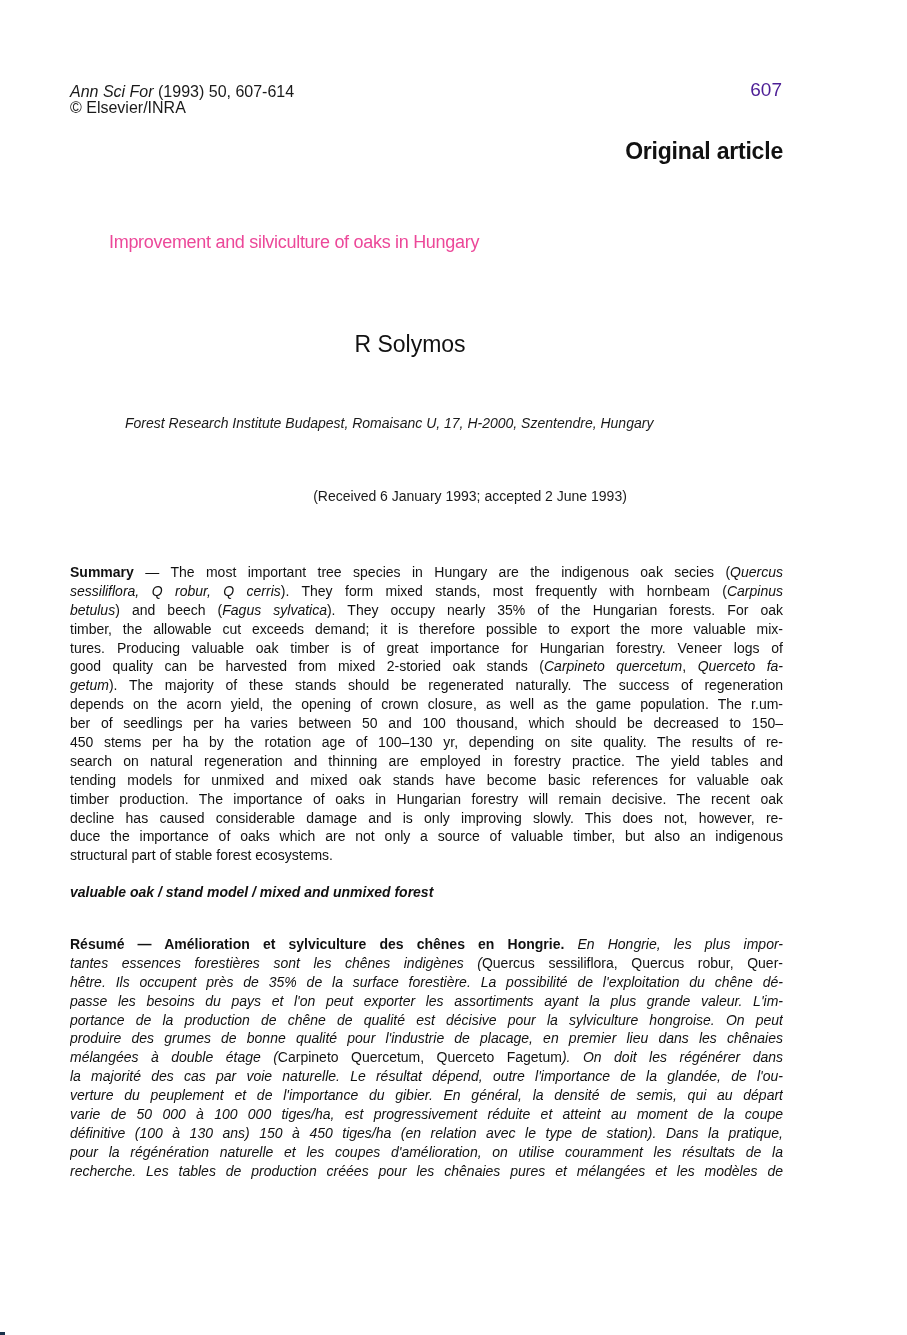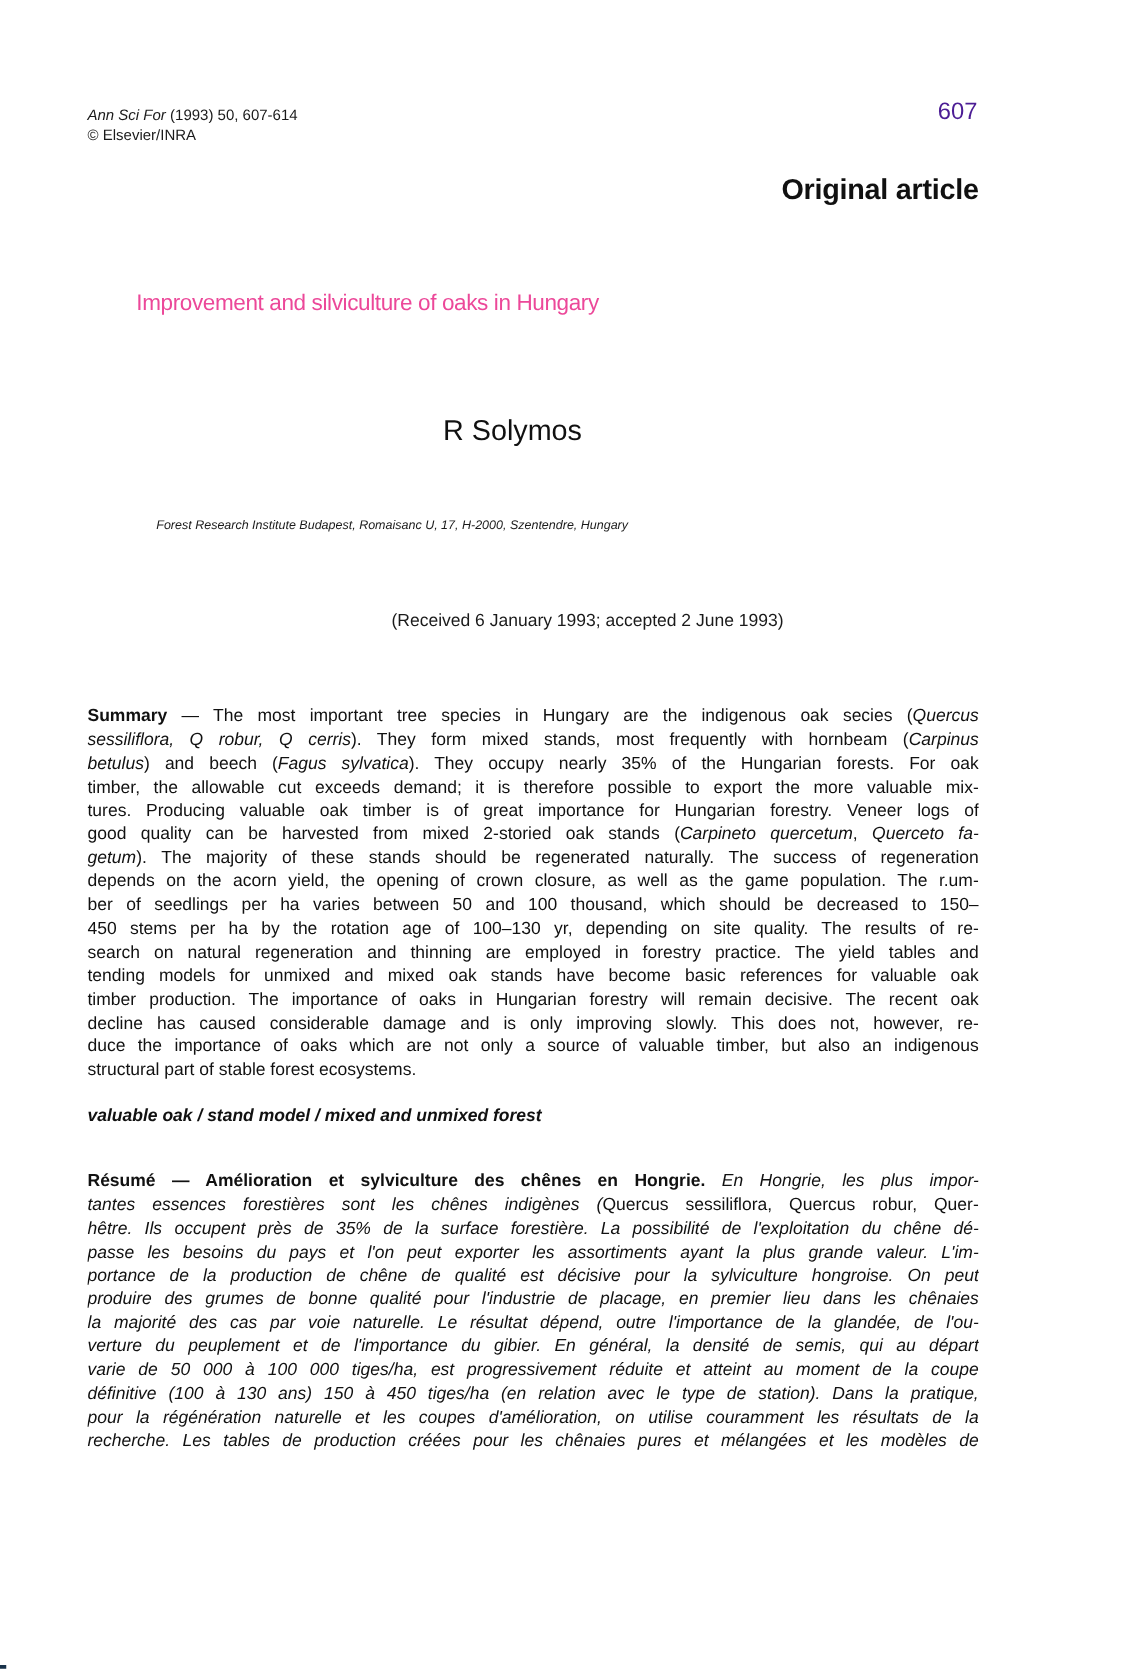--- a/index.html
+++ b/index.html
@@ -1,24 +1,24 @@
 <!DOCTYPE html>
 <html><head>
 <meta charset="utf-8">
 <style>
   html, body { margin: 0; padding: 0; background: #ffffff; }
   body { width: 907px; height: 1335px; position: relative; overflow: hidden; color: #111; font-family: "Liberation Sans", sans-serif; }
   .abs { position: absolute; }
-  .journal { left: 70px; top: 84px; font-size: 12px; line-height: 16px; color: #1a1a1a; }
+  .journal { left: 70px; top: 84px; font-size: 16px; line-height: 16px; color: #1a1a1a; }
   .journal i { font-style: italic; }
   .pagenum { right: 125px; top: 79px; font-size: 19px; color: #4c1d95; }
   .article-type { right: 124px; top: 138px; font-size: 23px; font-weight: bold; color: #111; letter-spacing: -0.2px; }
   .title { left: 109px; top: 232px; width: 640px; font-size: 18px; font-weight: normal; color: #ec4899; letter-spacing: -0.3px; white-space: nowrap; }
   .author { left: 0; width: 810px; top: 331px; text-align: center; font-size: 23px; color: #111; padding-left: 10px; box-sizing: border-box; }
-  .affil { left: 125px; top: 415px; font-size: 10px; font-style: italic; color: #1a1a1a; white-space: nowrap; }
+  .affil { left: 125px; top: 415px; font-size: 14px; font-style: italic; color: #1a1a1a; white-space: nowrap; }
   .received { left: 0; width: 907px; top: 488px; text-align: center; font-size: 14px; color: #1a1a1a; padding-left: 33px; box-sizing: border-box; }
   .block { left: 70px; width: 713px; font-size: 14px; color: #111; }
   .line { height: 18.9px; line-height: 18.9px; text-align: justify; text-align-last: justify; white-space: nowrap; overflow: hidden; }
   .line.last { text-align-last: left; }
   .summary { top: 563px; }
   .keywords { top: 884px; font-weight: bold; font-style: italic; }
   .resume { top: 935px; }
   b { font-weight: bold; }
   i { font-style: italic; }
   .marker { left: 0; top: 1332px; width: 5px; height: 3px; background: #18324a; }
@@ -60,20 +60,21 @@
 
 <div class="abs block keywords">valuable oak / stand model / mixed and unmixed forest</div>
 
 <div class="abs block resume" id="resume-block">
     <div class="line"><b>Résumé — Amélioration et sylviculture des chênes en Hongrie.</b><i> En Hongrie, les plus impor-</i></div>
     <div class="line"><i>tantes essences forestières sont les chênes indigènes (</i><span>Quercus sessiliflora, Quercus robur, Quer-</span></div>
     <div class="line"><i>hêtre. Ils occupent près de 35% de la surface forestière. La possibilité de l'exploitation du chêne dé-</i></div>
     <div class="line"><i>passe les besoins du pays et l'on peut exporter les assortiments ayant la plus grande valeur. L'im-</i></div>
     <div class="line"><i>portance de la production de chêne de qualité est décisive pour la sylviculture hongroise. On peut</i></div>
     <div class="line"><i>produire des grumes de bonne qualité pour l'industrie de placage, en premier lieu dans les chênaies</i></div>
+    <div class="line"><i>mélangées à double étage (</i><span>Carpineto Quercetum, Querceto Fagetum</span><i>). On doit les régénérer dans</i></div>
     <div class="line"><i>la majorité des cas par voie naturelle. Le résultat dépend, outre l'importance de la glandée, de l'ou-</i></div>
     <div class="line"><i>verture du peuplement et de l'importance du gibier. En général, la densité de semis, qui au départ</i></div>
     <div class="line"><i>varie de 50 000 à 100 000 tiges/ha, est progressivement réduite et atteint au moment de la coupe</i></div>
     <div class="line"><i>définitive (100 à 130 ans) 150 à 450 tiges/ha (en relation avec le type de station). Dans la pratique,</i></div>
     <div class="line"><i>pour la régénération naturelle et les coupes d'amélioration, on utilise couramment les résultats de la</i></div>
     <div class="line"><i>recherche. Les tables de production créées pour les chênaies pures et mélangées et les modèles de</i></div>
   </div>
 
 <div class="abs marker"></div>
 

